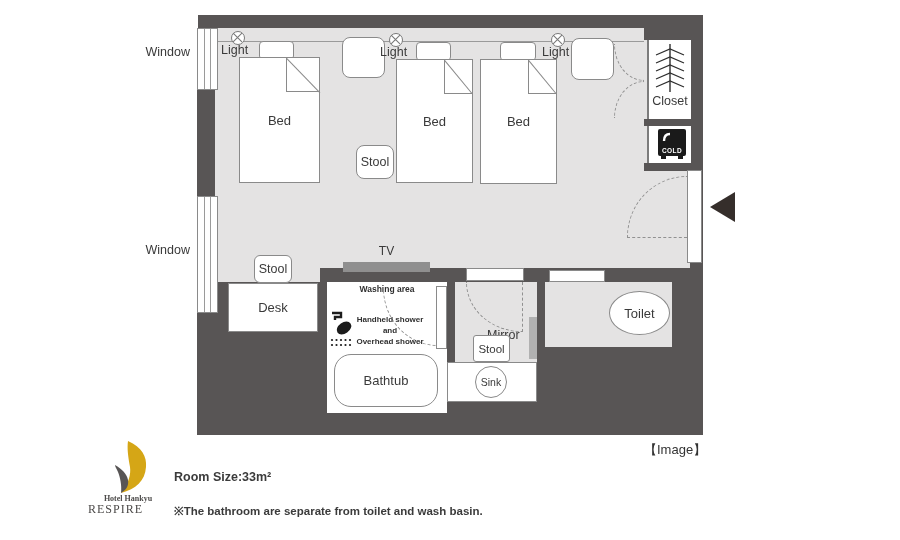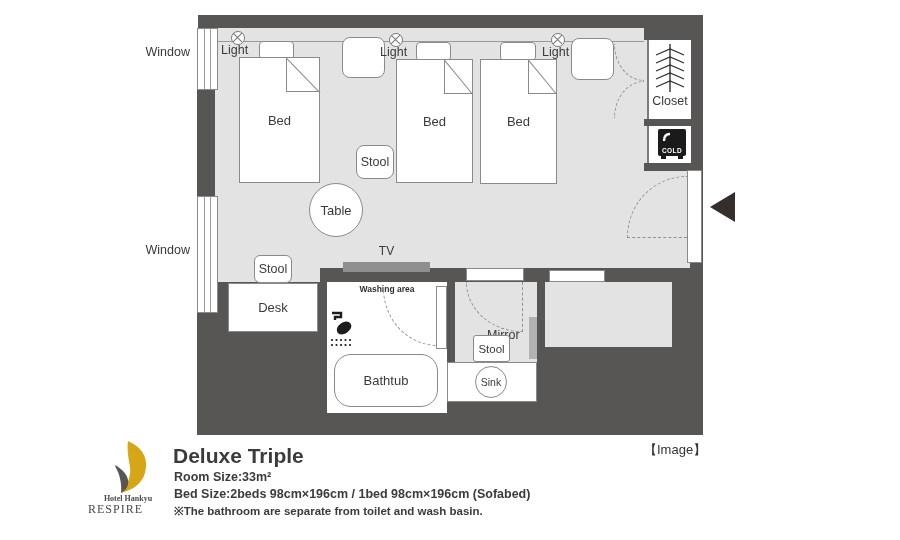--- a/index.html
+++ b/index.html
@@ -135,23 +135,20 @@
         <path d="M1 1 L9 9 M9 1 L1 9" stroke="#7a7a7a" stroke-width="1" fill="none"></path>
       </svg>
   </div>
   <div class="lbl" style="left:221px;top:43px">Light</div>
   <div class="lbl" style="left:380px;top:45px">Light</div>
   <div class="lbl" style="left:542px;top:45px">Light</div>
 
   <div class="furn" style="left:356px;top:145px;width:38px;height:34px;border-radius:8px;font-size:12.5px">
     <span>Stool</span>
   </div>
-  <div class="furn" style="left:309px;top:183px;width:54px;height:54px;border-radius:50%">
-    <span>Table</span>
-  </div>
 
   <div class="furn" style="left:254px;top:255px;width:38px;height:28px;border-radius:6px;font-size:12.5px">
     <span>Stool</span>
   </div>
   <div class="furn" style="left:228px;top:283px;width:90px;height:49px">
     <span>Desk</span>
   </div>
 
   <div class="abs" style="left:343px;top:262px;width:87px;height:10px;background:#8f8f8f"></div>
   <div class="lbl" style="left:343px;top:244px;width:87px;text-align:center;font-size:12px">TV</div>
@@ -170,46 +167,52 @@
         <circle cx="12" cy="30" r="1.1"></circle>
         <circle cx="16.5" cy="30" r="1.1"></circle>
         <circle cx="21" cy="30" r="1.1"></circle>
       <circle cx="3" cy="35" r="1.1"></circle>
         <circle cx="7.5" cy="35" r="1.1"></circle>
         <circle cx="12" cy="35" r="1.1"></circle>
         <circle cx="16.5" cy="35" r="1.1"></circle>
         <circle cx="21" cy="35" r="1.1"></circle>
     </g>
   </svg>
+  <div class="smalltext" style="left:348px;top:314px;width:84px;font-size:8px;line-height:1.4">
+    <div>Handheld shower</div>
+    <div>and</div>
+    <div>Overhead shower</div>
+  </div>
   <div class="furn" style="left:334px;top:354px;width:104px;height:53px;border-radius:17px">
     <span>Bathtub</span>
   </div>
 
   <div class="furn" style="left:466px;top:268px;width:58px;height:13px"></div>
   <div class="arc abl" style="left:466px;top:282px;width:56px;height:50px"></div>
   <div class="arc" style="left:522px;top:282px;width:0;height:50px;border-left:1px dashed #919191"></div>
   <div class="abs" style="left:529px;top:317px;width:8px;height:42px;background:#b1b1b1"></div>
   <div class="lbl" style="left:487px;top:328px">Mirror</div>
   <div class="furn" style="left:473px;top:335px;width:37px;height:27px;border-radius:3px;font-size:11.5px">
     <span>Stool</span>
   </div>
   <div class="furn" style="left:447px;top:362px;width:90px;height:40px"></div>
   <div class="furn" style="left:475px;top:366px;width:32px;height:32px;border-radius:50%;font-size:10.5px">
     <span>Sink</span>
   </div>
 
   <div class="furn" style="left:549px;top:270px;width:56px;height:12px"></div>
+  <div class="furn" style="left:609px;top:291px;width:61px;height:44px;border-radius:50%">
+    <span>Toilet</span>
+  </div>
 
   <div class="lbl" style="left:644px;top:441px;font-size:13px;font-weight:normal;color:#333">【Image】</div>
 
   <svg width="42" height="52" viewBox="0 0 40 52" style="position:absolute;left:107px;top:441px">
     <path d="M20 0 C34 6 39 16 38 26 C37 40 28 48 13 52 C21 42 23 33 22 26 C20 15 19 7 20 0 Z" fill="#d5a616"></path>
     <path d="M7 24 C14 28 19 33 20 39 C21 45 18 49 13 52 C14 44 12 36 10 31 C8 27 7 25 7 24 Z" fill="#585555"></path>
   </svg>
   <div class="ftxt" style="left:88px;top:494px;width:80px;text-align:center;font-family:'Liberation Serif',serif;font-size:8px;font-weight:bold;color:#4c4a49">Hotel Hankyu</div>
   <div class="ftxt" style="left:88px;top:502px;width:80px;font-family:'Liberation Serif',serif;font-size:12px;letter-spacing:1px;color:#4c4a49">RESPIRE</div>
 
-  <div class="ftxt" style="left:173px;top:444px;font-size:21px;font-weight:bold">Deluxe Triple</div>
   <div class="ftxt" style="left:174px;top:470px;font-size:12.5px;font-weight:600">Room Size:33m²</div>
-  <div class="ftxt" style="left:174px;top:487px;font-size:12.5px;font-weight:600">Bed Size:2beds 98cm×196cm / 1bed 98cm×196cm (Sofabed)</div>
   <div class="ftxt" style="left:174px;top:503px;font-size:11.5px;font-weight:600">※The bathroom are separate from toilet and wash basin.</div>
 
 </div>
 
 </body></html>

